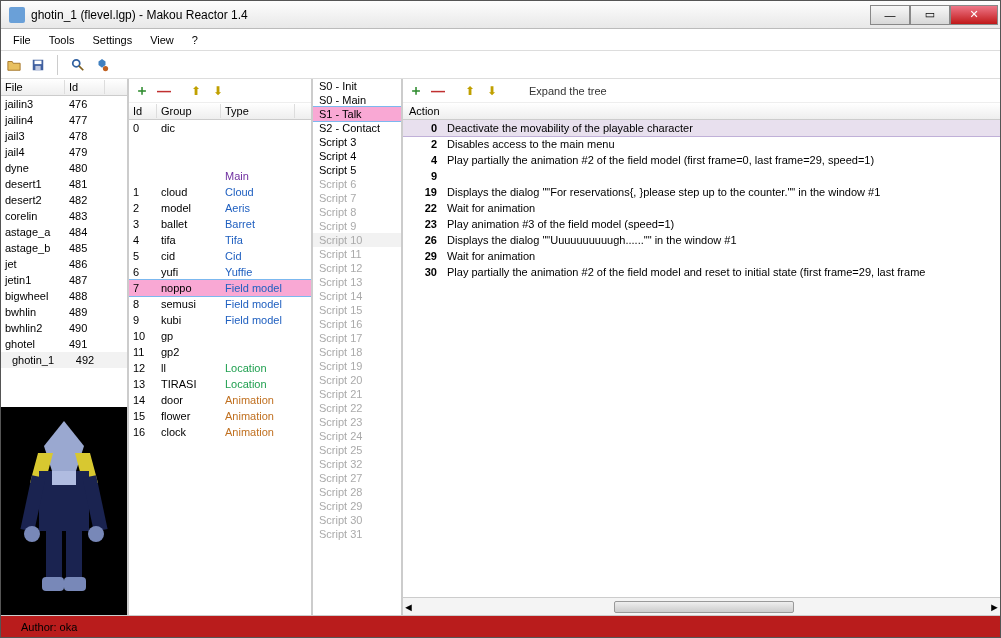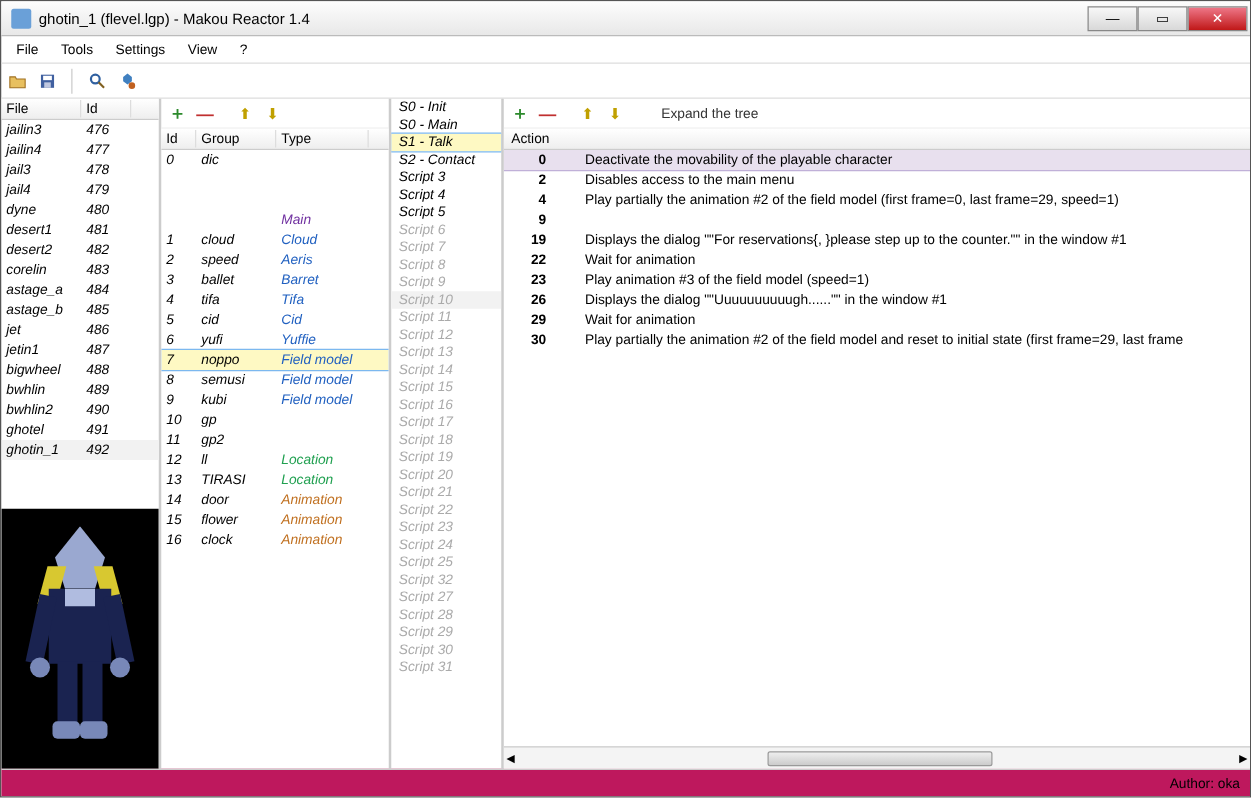--- a/index.html
+++ b/index.html
@@ -19,27 +19,27 @@
   .tbtn { width:18px; height:18px; border:1px solid transparent; display:inline-flex; align-items:center; justify-content:center;}
   .sep { width:2px; height:20px; border-left:1px solid #ccc; margin:0 4px;}
   
   .main { display:flex; height: calc(100% - 28px - 22px - 28px - 22px); }
   .col { border-right:2px solid #ccc; display:flex; flex-direction:column; overflow:hidden;}
   .col1 { width:128px;}
   .col2 { width:184px;}
   .col3 { width:90px;}
   .col4 { flex:1; border-right:none;}
   
-  .tbl { overflow-y:scroll; flex:1;font-style:italic; }
+  .tbl { overflow-y:scroll; flex:1; }
   .hdr, .row { display:flex; padding:1px 0; }
   .hdr div, .row div { padding:1px 4px; white-space:nowrap; overflow:hidden; }
   .hdr { background:linear-gradient(#fff,#eee); border-bottom:1px solid #ccc; font-weight:400;}
   .hdr div { border-right:1px solid #ddd;}
-  .sel { background:#f2f2f2; }
-  .sel2 { background:#fef9c3; outline:1px solid #7cb8ef; }
+  .sel { background:#f2f2f2;text-align:center; }
+  .sel2 { background:#f9a8d4; outline:1px solid #7cb8ef; }
   .disabled { color:#aaa; }
   
   .strip { height:24px; display:flex; align-items:center; gap:4px; padding:2px 4px; border-bottom:1px solid #eee;}
   .strip .lbl { margin-left:8px; color:#333;padding-left:16px;}
   .plus { color:#2c8a2c; font-weight:bold; font-size:14px;}
   .minus { color:#c03030; font-weight:bold; font-size:14px;}
   .arrow { color:#c0a000; font-size:12px;}
   
   .preview { height:208px; background:#000; display:flex; align-items:center; justify-content:center;}
   .character { position:relative; width:120px; height:180px;}
@@ -53,27 +53,27 @@
   .hand1 { position:absolute; top:105px; left:20px; width:16px; height:16px; background:#7888b8; border-radius:50%;}
   .hand2 { position:absolute; top:105px; left:84px; width:16px; height:16px; background:#7888b8; border-radius:50%;}
   .leg1 { position:absolute; top:108px; left:42px; width:16px; height:50px; background:#1a2350;}
   .leg2 { position:absolute; top:108px; left:62px; width:16px; height:50px; background:#1a2350;}
   .shoe1 { position:absolute; top:156px; left:38px; width:22px; height:14px; background:#7888b8; border-radius:4px;}
   .shoe2 { position:absolute; top:156px; left:60px; width:22px; height:14px; background:#7888b8; border-radius:4px;}
   
   .actlist { flex:1; overflow:auto;}
   .actrow { display:flex; padding:1px 0;}
   .actrow .n { width:40px; text-align:right; padding:1px 6px; font-weight:bold;}
-  .actrow .t { flex:1; padding:1px 4px; white-space:nowrap;margin-left:21px;}
+  .actrow .t { flex:1; padding:1px 4px; white-space:nowrap;}
   .acthdr { background:linear-gradient(#fff,#eee); border-bottom:1px solid #ccc; padding:2px 6px;}
   .actsel { background:#e8e0ee; outline:1px solid #c0b0d8;}
   .hscroll { height:18px; border-top:1px solid #ccc; background:#f4f4f4; display:flex; align-items:center;}
   .hscroll .thumb { width:180px; height:12px; background:linear-gradient(#eee,#ccc); margin-left:200px; border:1px solid #999; border-radius:2px;}
   
-  .status { height:22px; display:flex; align-items:center; justify-content:flex-end; padding:0 8px; border-top:1px solid #ccc; background:#be185d;}
+  .status { height:22px; display:flex; align-items:center; padding:0 20px; border-top:1px solid #ccc; background:#b91c1c;}
   
   .c-main { color:#7030a0;margin-top:48px;}
   .c-char { color:#2060c0;}
   .c-loc { color:#20a050;}
   .c-anim { color:#c07020;}
   
   .col1 .c1{width:64px;} .col1 .c2{width:40px;}
   .col2 .c1{width:28px;} .col2 .c2{width:64px;} .col2 .c3{width:74px;}
   
   .col3 .row { padding:1px 6px;}
@@ -244,21 +244,21 @@
           <div class="c2">dic</div>
           <div class="c3 c-main">Main</div>
         </div>
         <div class="row">
           <div class="c1">1</div>
           <div class="c2">cloud</div>
           <div class="c3 c-char">Cloud</div>
         </div>
         <div class="row">
           <div class="c1">2</div>
-          <div class="c2">speed</div>
+          <div class="c2">model</div>
           <div class="c3 c-char">Aeris</div>
         </div>
         <div class="row">
           <div class="c1">3</div>
           <div class="c2">ballet</div>
           <div class="c3 c-char">Barret</div>
         </div>
         <div class="row">
           <div class="c1">4</div>
           <div class="c2">tifa</div>

